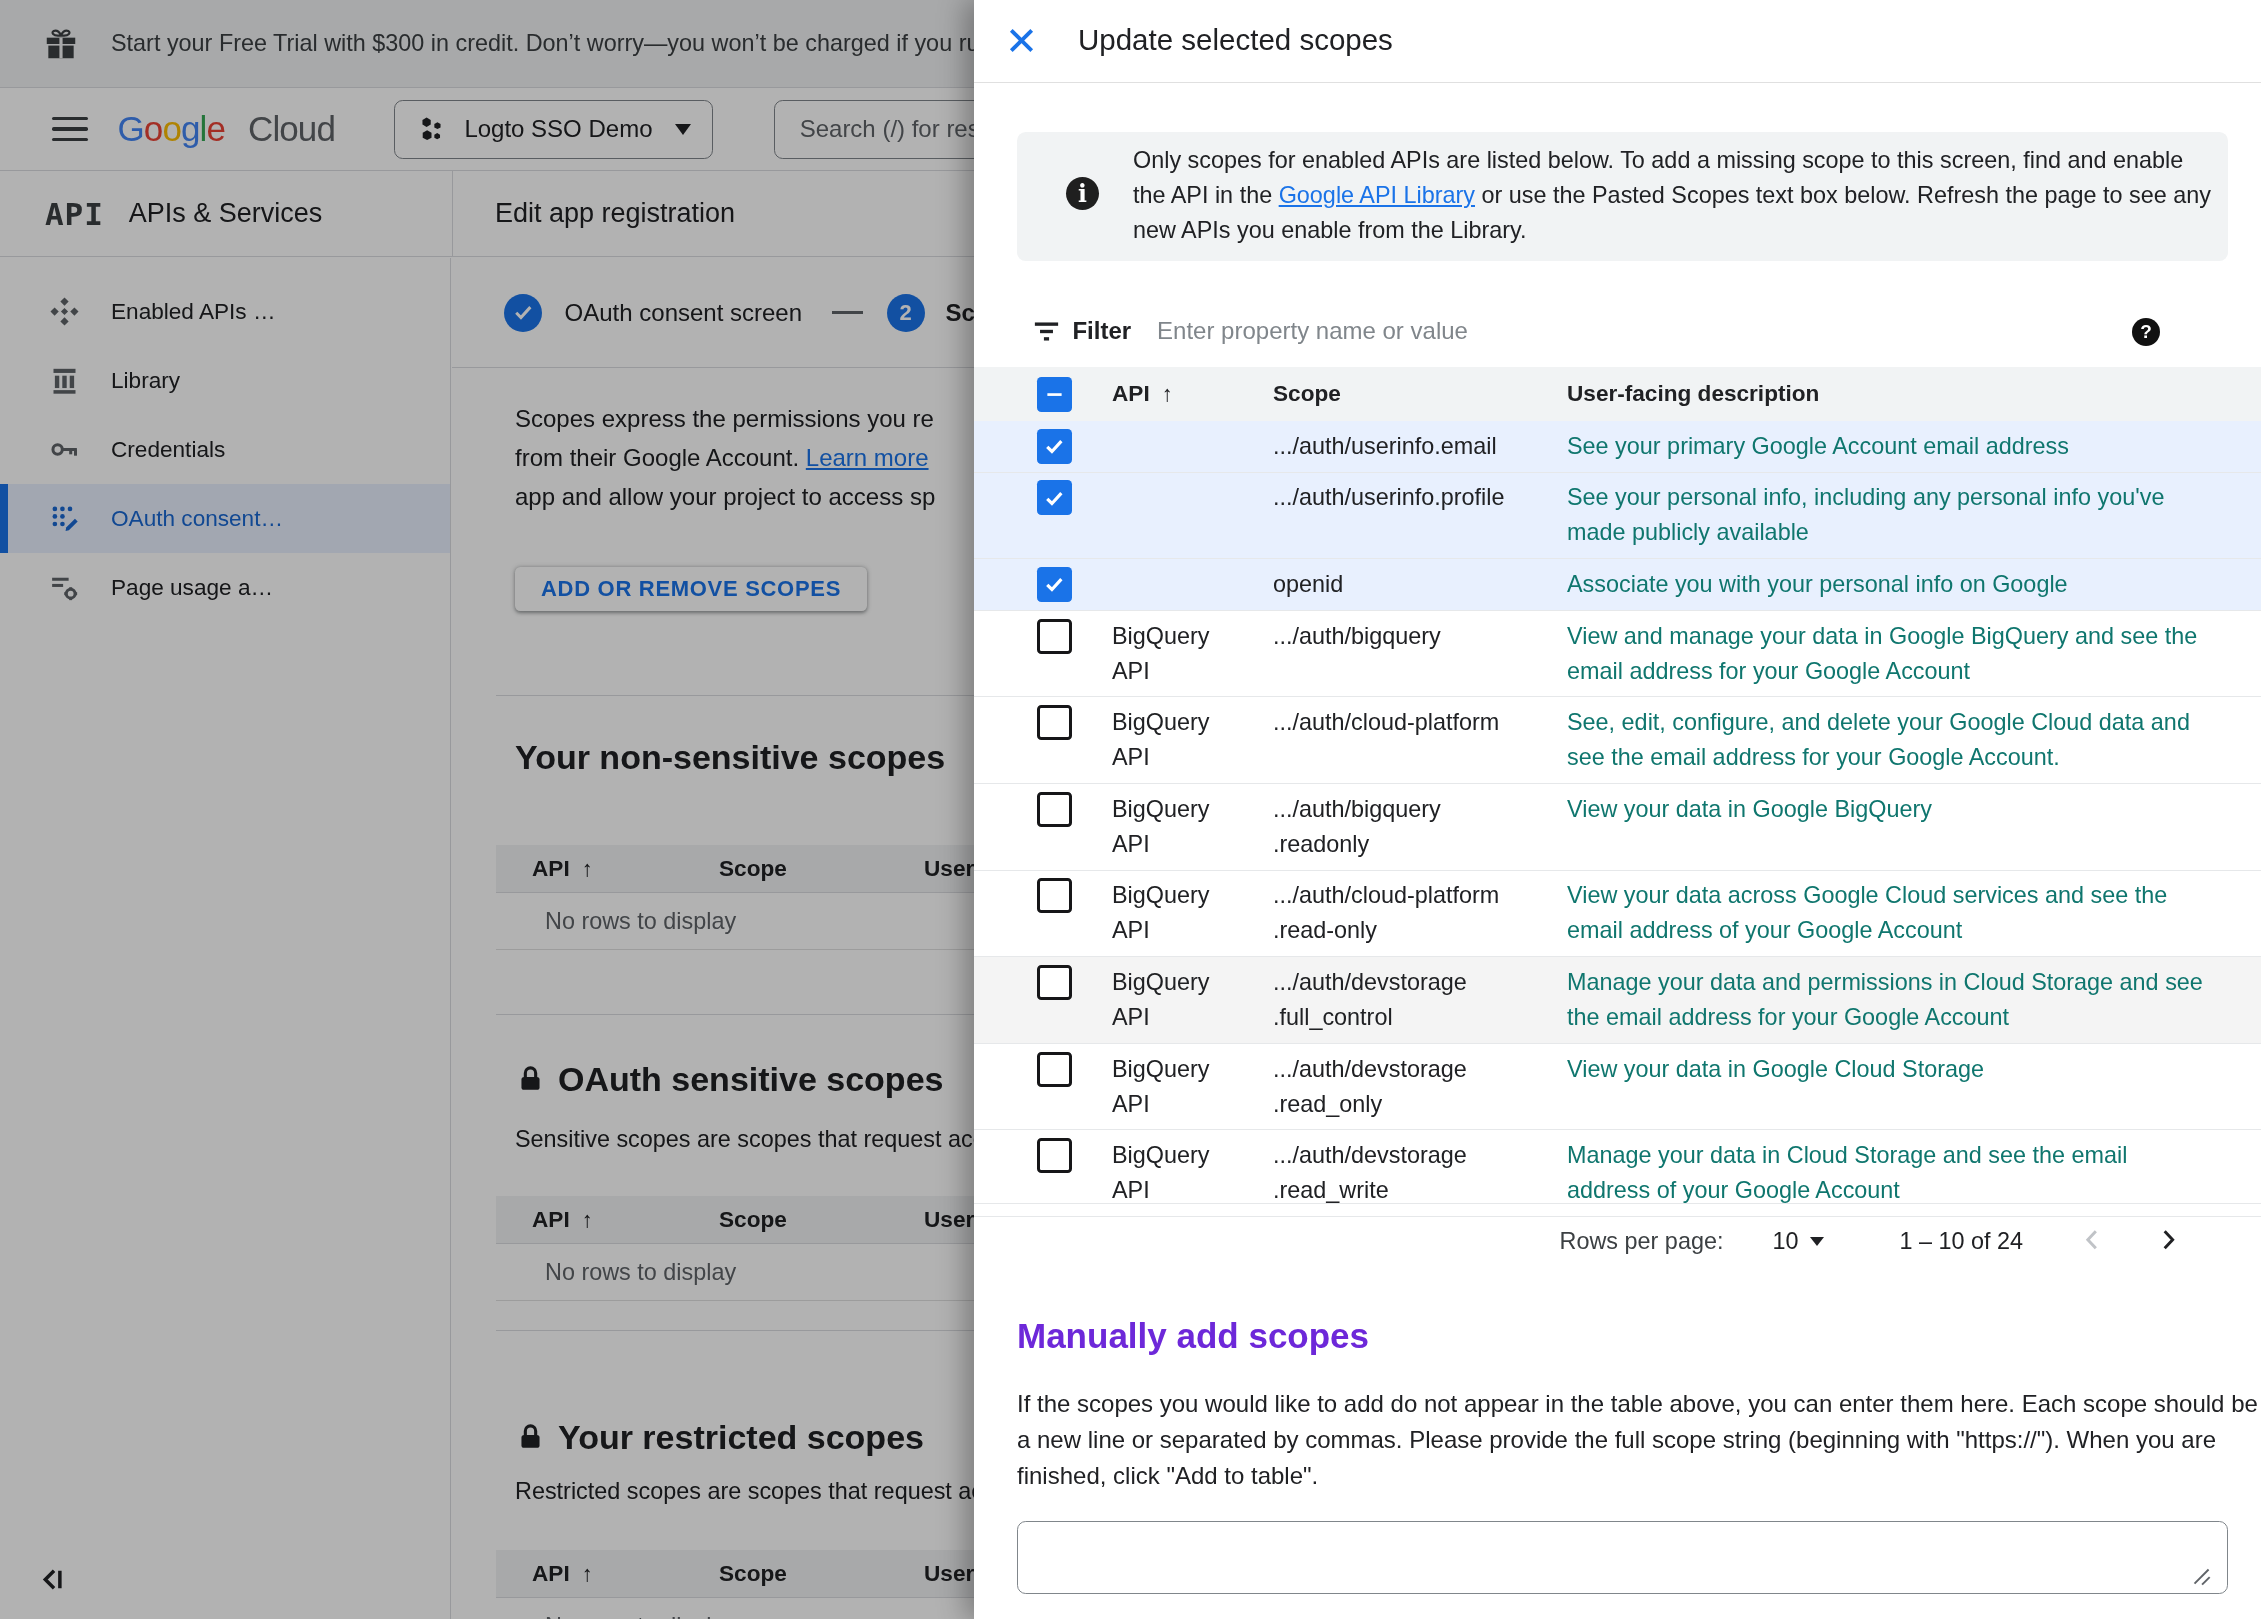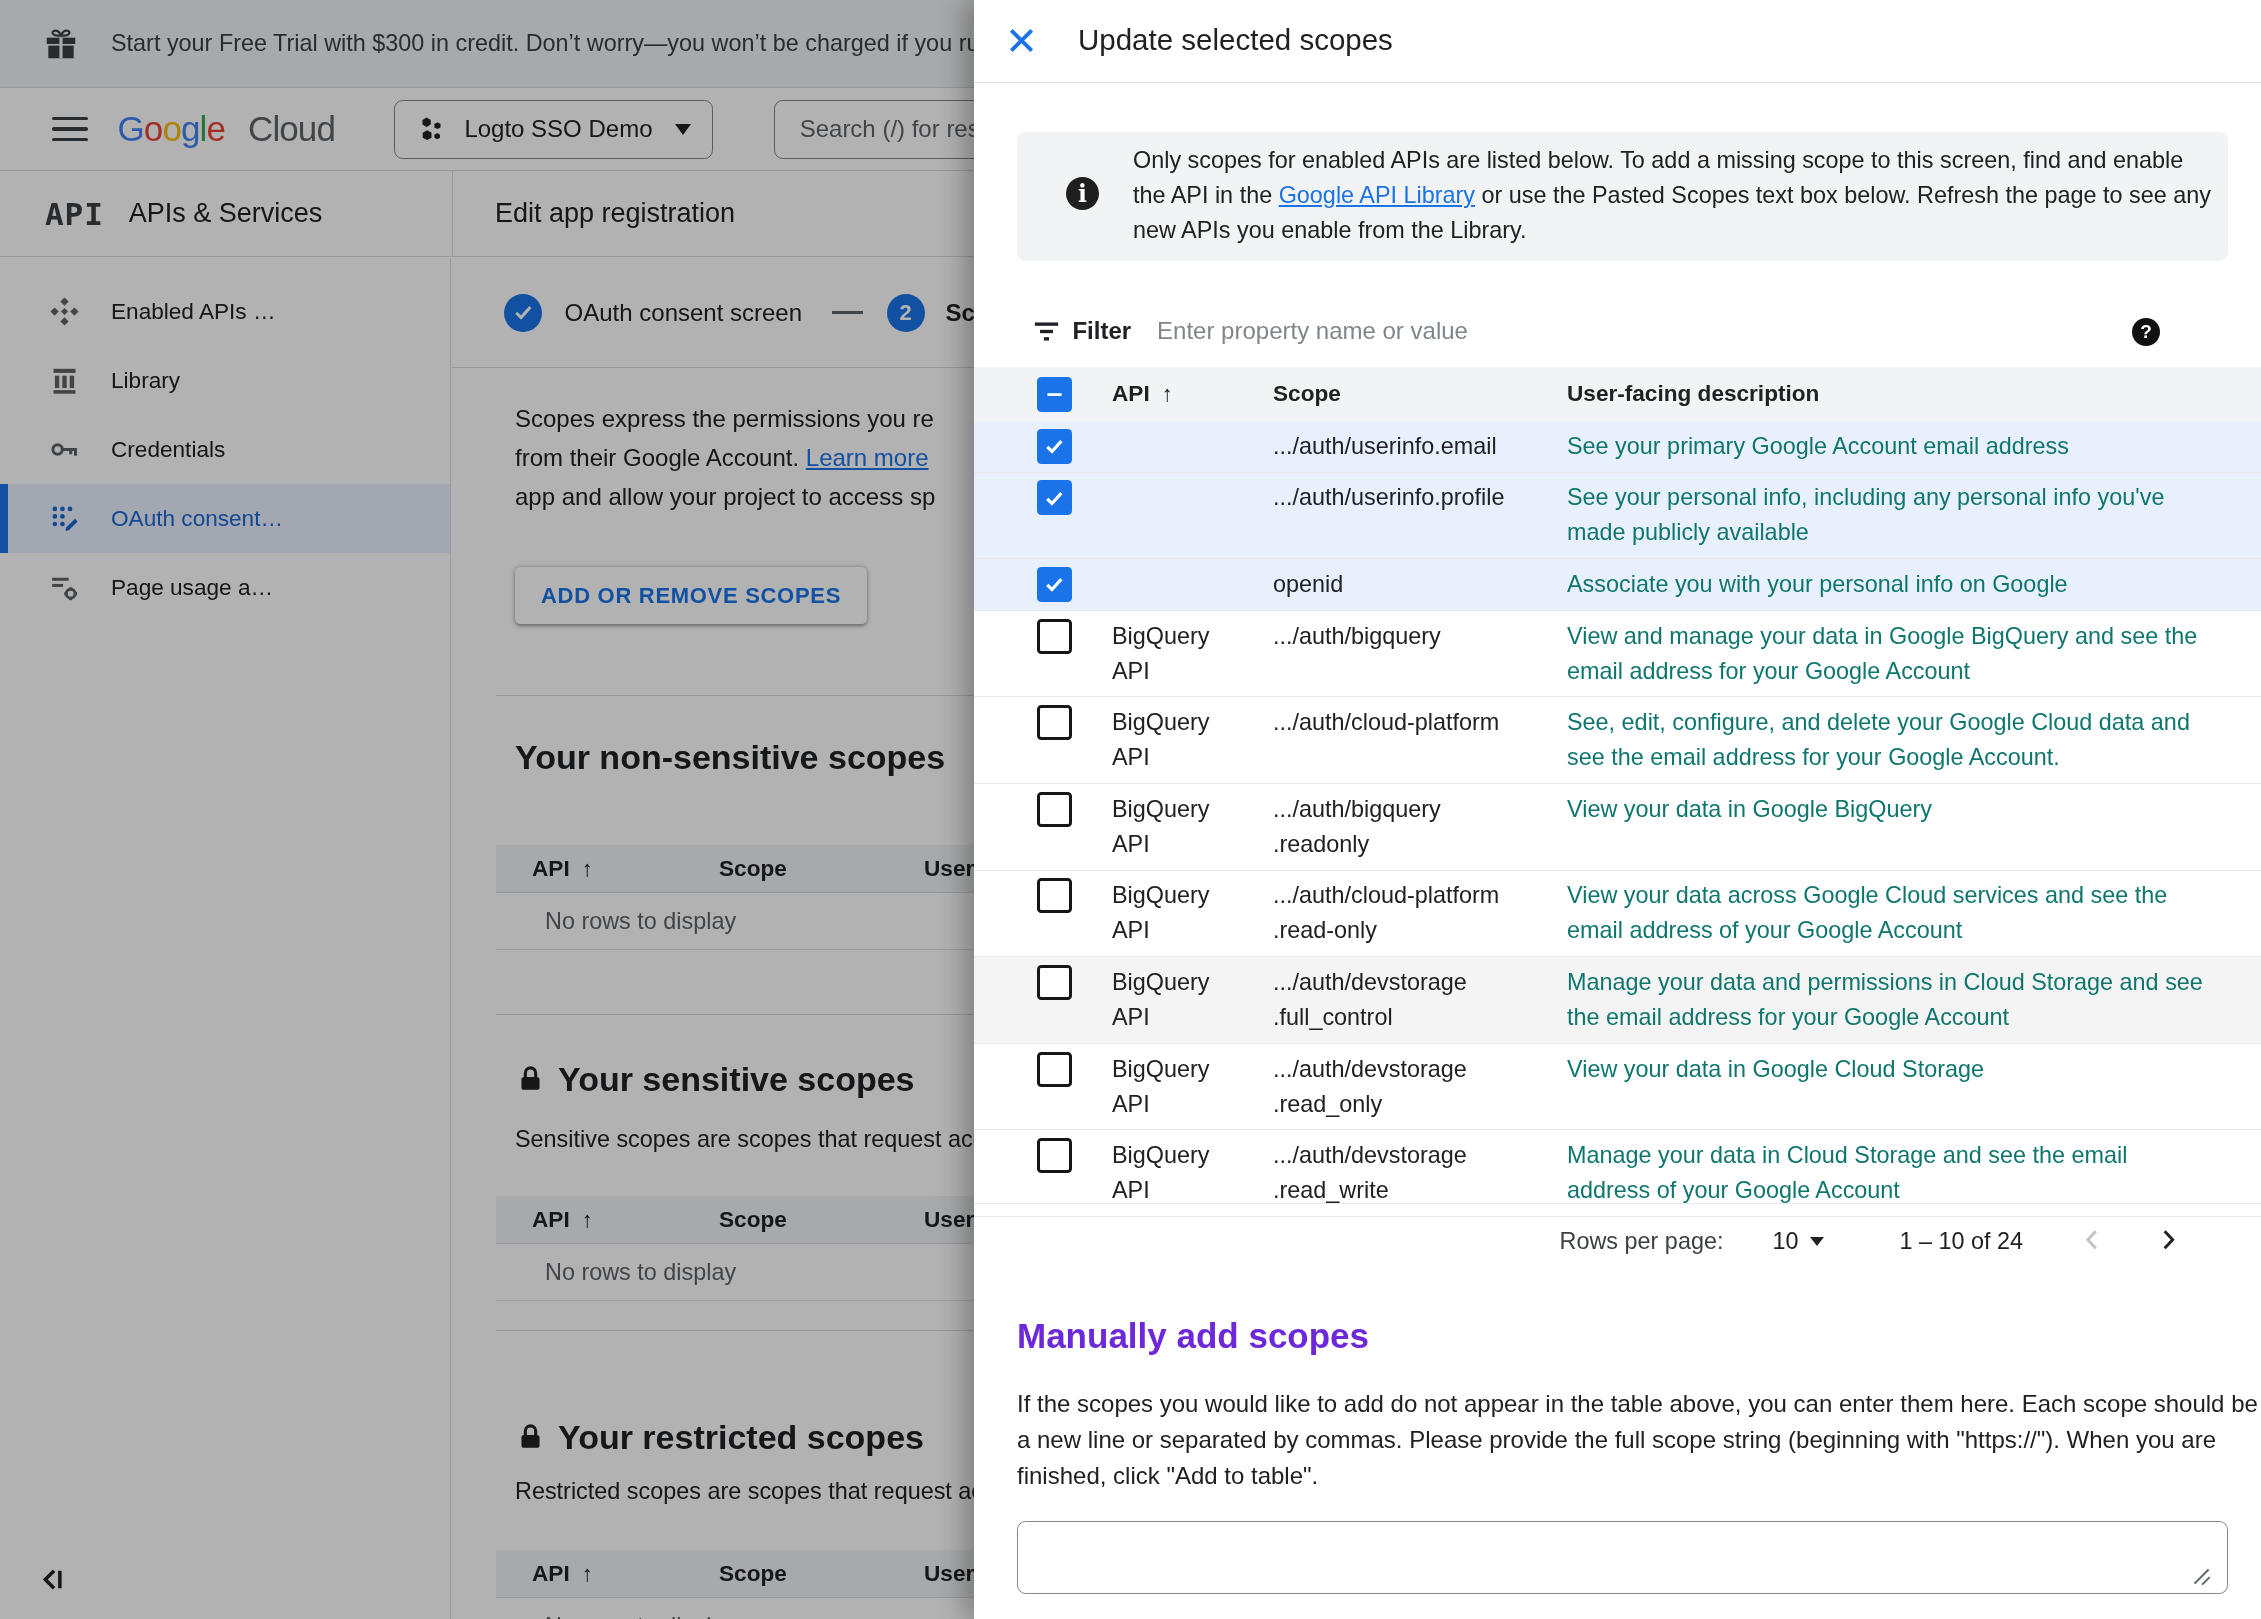--- a/index.html
+++ b/index.html
@@ -46,21 +46,21 @@
   .main{position:absolute;left:452px;top:258px;right:0;bottom:0;background:#fff;}
   .stepper{position:absolute;left:0;top:0;right:0;height:109px;border-bottom:1.7px solid #dadce0;display:flex;align-items:center;}
   .stepc{width:38px;height:38px;border-radius:50%;background:#1a73e8;display:flex;align-items:center;justify-content:center;flex:0 0 auto;}
   .stepc.first{margin-left:52px;}
   .stepc .n{color:#fff;font-size:22px;font-weight:700;}
   .steplbl{margin-left:22.6px;font-size:24px;color:#202124;white-space:nowrap;text-align:center;}
   .stepdash{width:31px;height:3.5px;background:#5f6368;margin:0 24px 0 29.5px;}
   .steplbl2{margin-left:21px;font-size:24px;font-weight:700;white-space:nowrap;}
   .intro{position:absolute;left:63px;top:141px;font-size:24px;line-height:39px;white-space:nowrap;}
   a.lnk{color:#1a73e8;text-decoration:underline;cursor:pointer;}
-  .addbtn{position:absolute;left:63px;top:309px;height:57px;background:#fff;border:none;border-radius:5.2px;box-shadow:0 1.7px 3.5px rgba(60,64,67,.4),0 0.9px 5.2px rgba(60,64,67,.25);color:#1a73e8;font-weight:700;font-size:22px;letter-spacing:0.7px;padding:0 26px;font-family:inherit;cursor:pointer;white-space:nowrap;}
+  .addbtn{position:absolute;left:63px;top:309px;height:44px;background:#fff;border:none;border-radius:5.2px;box-shadow:0 1.7px 3.5px rgba(60,64,67,.4),0 0.9px 5.2px rgba(60,64,67,.25);color:#1a73e8;font-weight:700;font-size:22px;letter-spacing:0.7px;padding:0 26px;font-family:inherit;cursor:pointer;white-space:nowrap;}
 
   .section{position:absolute;left:44px;width:877px;border-top:1.7px solid #dadce0;}
   .s0{top:437px;}.s1{top:756px;}.s2{top:1072px;}
   .sec-head{position:absolute;left:19px;font-size:34px;font-weight:700;color:#202124;white-space:nowrap;display:flex;align-items:center;}
   .s0 .sec-head{top:42px;}.s1 .sec-head{top:45px;}.s2 .sec-head{top:87px;}
   .sec-head .lock{width:31px;height:31px;margin-right:12px;}
   .sec-sub{position:absolute;left:19px;font-size:23.4px;color:#202124;white-space:nowrap;}
   .s1 .sec-sub{top:111px;}.s2 .sec-sub{top:147px;}
   .sec-table{position:absolute;left:0;width:100%;}
   .s0 .sec-table{top:149px;}.s1 .sec-table{top:181px;}.s2 .sec-table{top:219px;}
@@ -267,21 +267,21 @@
               </div>
               <div class="sec-empty">No rows to display</div>
             </div>
           </div>
           <div class="section s1">
             <div class="sec-head">
               <span class="lock"><svg viewBox="0 0 24 24" width="100%" height="100%">
                   <rect x="5" y="10" width="14" height="10" rx="2" fill="#202124"></rect>
                   <path d="M8 10 V7 a4 4 0 0 1 8 0 V10" fill="none" stroke="#202124" stroke-width="2.4"></path>
                 </svg></span>
-              <span>Your sensitive scopes</span>
+              <span>OAuth sensitive scopes</span>
             </div>
             <div class="sec-sub">Sensitive scopes are scopes that request acc</div>
             <div class="sec-table">
               <div class="sec-thead">
                 <span><span>API</span><span class="uparrow">↑</span></span>
                 <span>Scope</span>
                 <span>User-</span>
               </div>
               <div class="sec-empty">No rows to display</div>
             </div>

